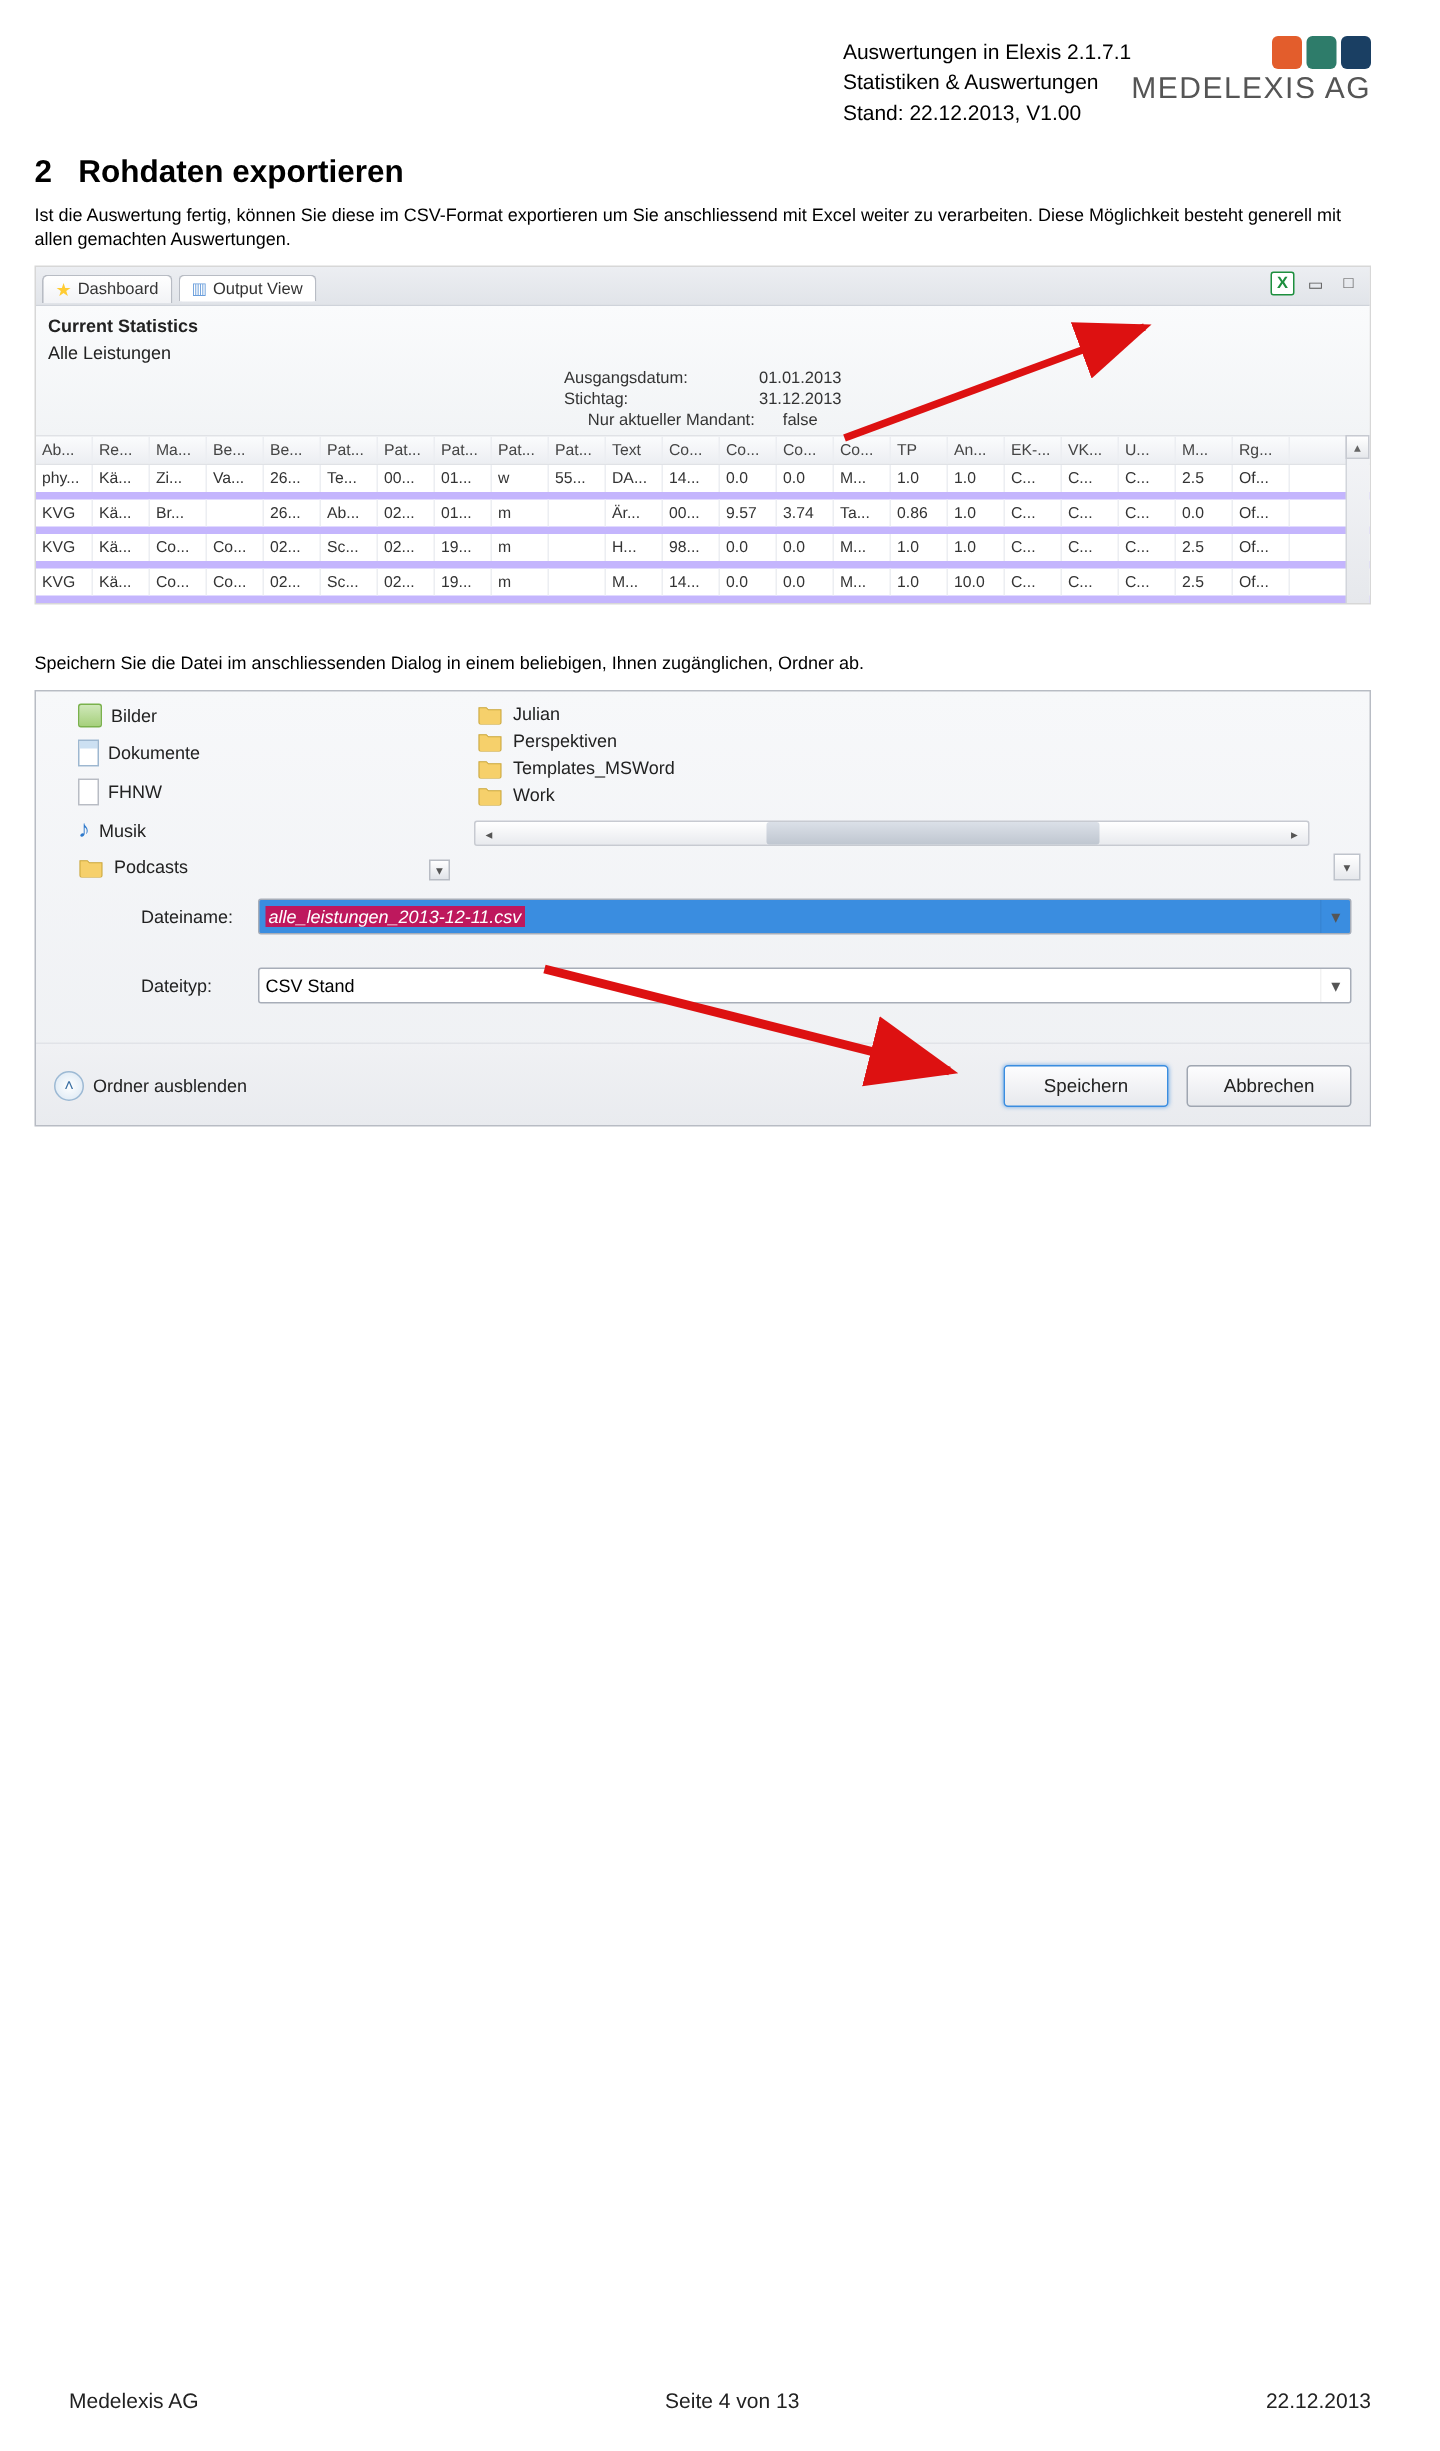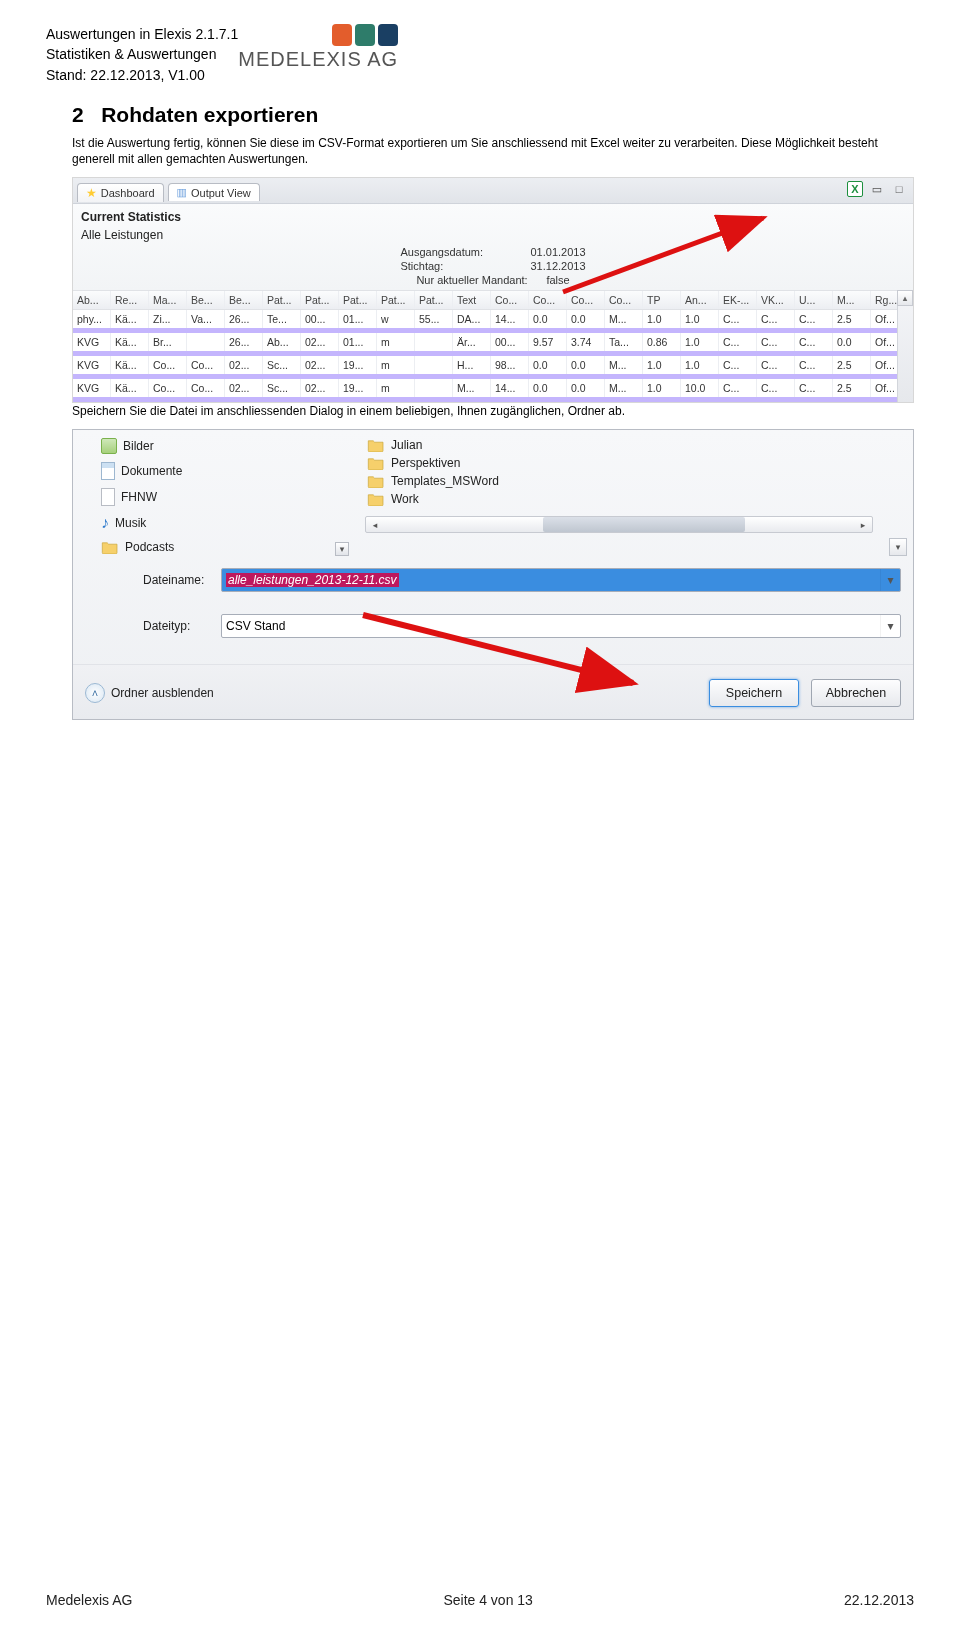--- a/index.html
+++ b/index.html
@@ -4,30 +4,30 @@
 <style>
   * { box-sizing: border-box; margin: 0; padding: 0; }
   body {
     width: 960px;
     height: 1634px;
     font-family: Arial, Helvetica, sans-serif;
     background: #fff;
     position: relative;
     color: #000;
   }
-  .header { padding: 24px 46px 8px 46px; display: flex; justify-content: flex-start; align-items: flex-start; }
+  .header { padding: 24px 46px 8px 46px; display: flex; justify-content: flex-end; align-items: flex-start; }
   .header-left { font-size: 14px; line-height: 1.45; }
   .logo { text-align: right; }
   .logo-squares { display: flex; gap: 3px; justify-content: flex-end; margin-bottom: 2px; }
   .sq { width: 20px; height: 22px; border-radius: 4px; }
   .sq1 { background: #e35d2c; }
   .sq2 { background: #2e7c6a; }
   .sq3 { background: #1a3f63; }
   .logo-text { font-size: 20px; letter-spacing: 1px; font-weight: 400; color: #555; white-space: nowrap; }
-  .content { padding: 10px 46px 0 72px; }
+  .content { padding: 10px 46px 0 23px; }
   h2 { font-size: 21px; font-weight: bold; margin-bottom: 8px; }
   .body-text { font-size: 12px; line-height: 1.35; margin-bottom: 10px; }
 
   
   .screenshot1 { border: 1px solid #d7d7d7; background: linear-gradient(#f8f9fb,#f0f2f5); position: relative; }
   .tabs-bar { display: flex; align-items: center; padding: 3px 4px 0 4px; background: linear-gradient(#eceef2,#e1e4e9); border-bottom: 1px solid #cfd3da; position: relative; height:26px;}
   .tab { display:inline-flex; align-items:center; gap:4px; border:1px solid #b8bcc4; border-bottom:none; border-radius:4px 4px 0 0; padding:2px 8px; margin-right:4px; background:linear-gradient(#fff,#f2f3f6); font-size:11px; color:#333; cursor:default;}
   .tab.active { background:#fff; }
   .star { color:#ffcc33; font-size:12px; }
   .tabs-right { position:absolute; right:6px; top:3px; display:flex; gap:6px; align-items:center;}
@@ -67,21 +67,21 @@
   .field-row { display:flex; align-items:center; gap:8px; margin-bottom:22px;}
   .field-row label { font-size:12px; color:#222; width:70px; text-align:left;}
   .dd { flex:1; height:24px; border:1px solid #a7adb8; background:#fff; border-radius:2px; position:relative; display:flex; align-items:center; padding:0 4px; font-size:12px;}
   .dd.sel { background:#3a8de0; }
   .dd.sel .seltext { background:#be185d; color:#fff; padding:0 2px;font-style:italic;}
   .dd-arrow { position:absolute; right:0; top:0; bottom:0; width:20px; display:flex;align-items:center;justify-content:center; color:#555; border-left:1px solid rgba(0,0,0,0.05);}
   .dialog-bottom { display:flex; justify-content:space-between; align-items:center; padding:14px 12px 12px 12px; background:linear-gradient(#f0f1f4,#e9ebef); border-top:1px solid #e1e3e8;}
   .hide-folder { display:flex; align-items:center; gap:6px; font-size:12px; color:#222;}
   .circle-up { width:20px; height:20px; border-radius:50%; background:radial-gradient(#fff,#d8e6f3); border:1px solid #9cb9d4; display:flex; align-items:center; justify-content:center; color:#3a6fa3; font-size:11px;}
   .buttons { display:flex; gap:12px;}
-  .btn { width:90px; height:28px; border:1px solid #9fa6b1; border-radius:3px; background:linear-gradient(#fdfdfe,#e7e9ed); font-size:12.5px; color:#222; display:flex;align-items:center;justify-content:center; cursor:default;}
+  .btn { width:110px; height:28px; border:1px solid #9fa6b1; border-radius:3px; background:linear-gradient(#fdfdfe,#e7e9ed); font-size:12.5px; color:#222; display:flex;align-items:center;justify-content:center; cursor:default;}
   .btn.primary { border:1px solid #3a8de0; box-shadow:0 0 3px rgba(58,141,224,.7); }
   .red-arrow2 { position:absolute; right:260px; bottom:24px; pointer-events:none;}
   .vscroll-arrow { width:18px; height:18px; border:1px solid #bfc4cc; background:linear-gradient(#fff,#e6e8ec); display:flex;align-items:center;justify-content:center; font-size:9px;color:#555;}
 
   .footer { position:absolute; bottom:26px; left:46px; right:46px; display:flex; justify-content:space-between; font-size:14px; color:#222;}
 </style>
 </head>
 <body>
 
 <div class="header">
@@ -268,21 +268,21 @@
     <svg class="red-arrow1" width="230" height="90">
       <defs>
           <marker id="ah1" markerWidth="12" markerHeight="12" refX="9" refY="4" orient="auto">
             <path d="M0,0 L10,4 L0,8 Z" fill="#d11"></path>
           </marker>
         </defs>
       <line x1="10" y1="80" x2="210" y2="6" stroke="#d11" stroke-width="5" marker-end="url(#ah1)"></line>
     </svg>
   </div>
 
-  <p class="body-text" style="margin-top:0;">Speichern Sie die Datei im anschliessenden Dialog in einem beliebigen, Ihnen zugänglichen, Ordner ab.</p>
+  <p class="body-text" style="margin-top:31px;">Speichern Sie die Datei im anschliessenden Dialog in einem beliebigen, Ihnen zugänglichen, Ordner ab.</p>
 
   <div class="screenshot2">
     <div class="dialog-body">
       <div class="file-col" id="leftcol">
           <div class="file-item">
             <span class="pic-icon"></span>
             <span>Bilder</span>
           </div>
           <div class="file-item">
             <span class="doc-icon"></span>

